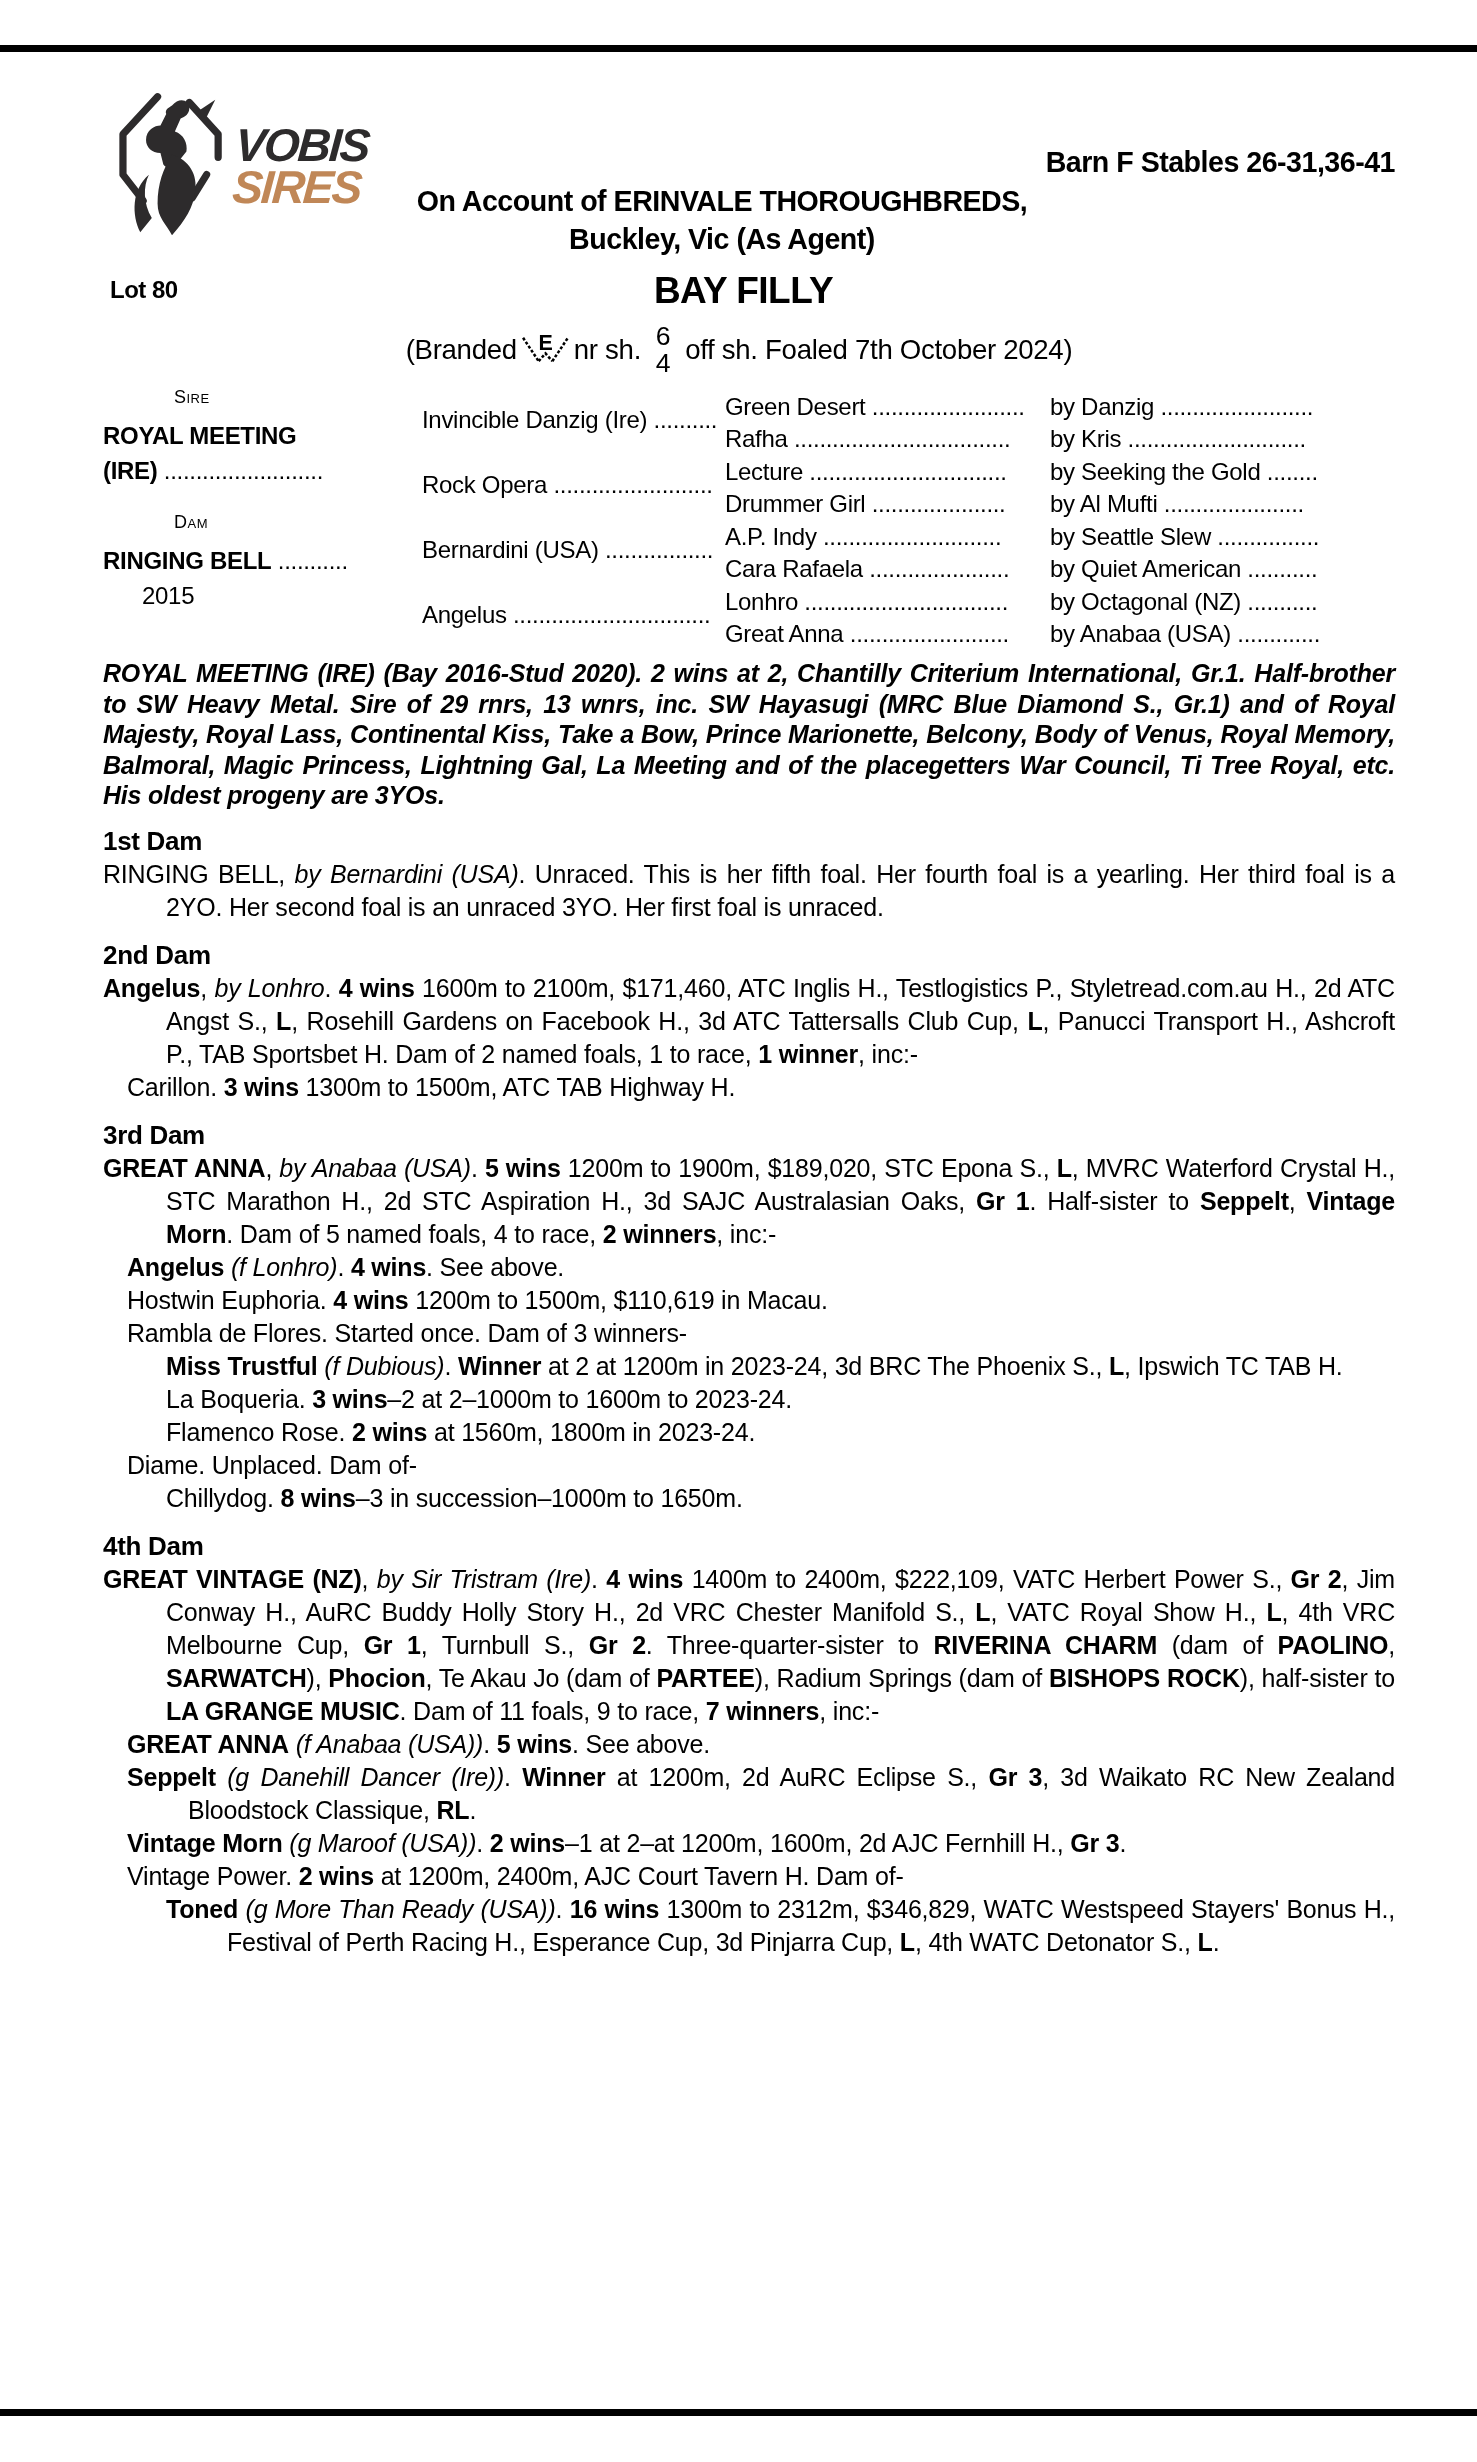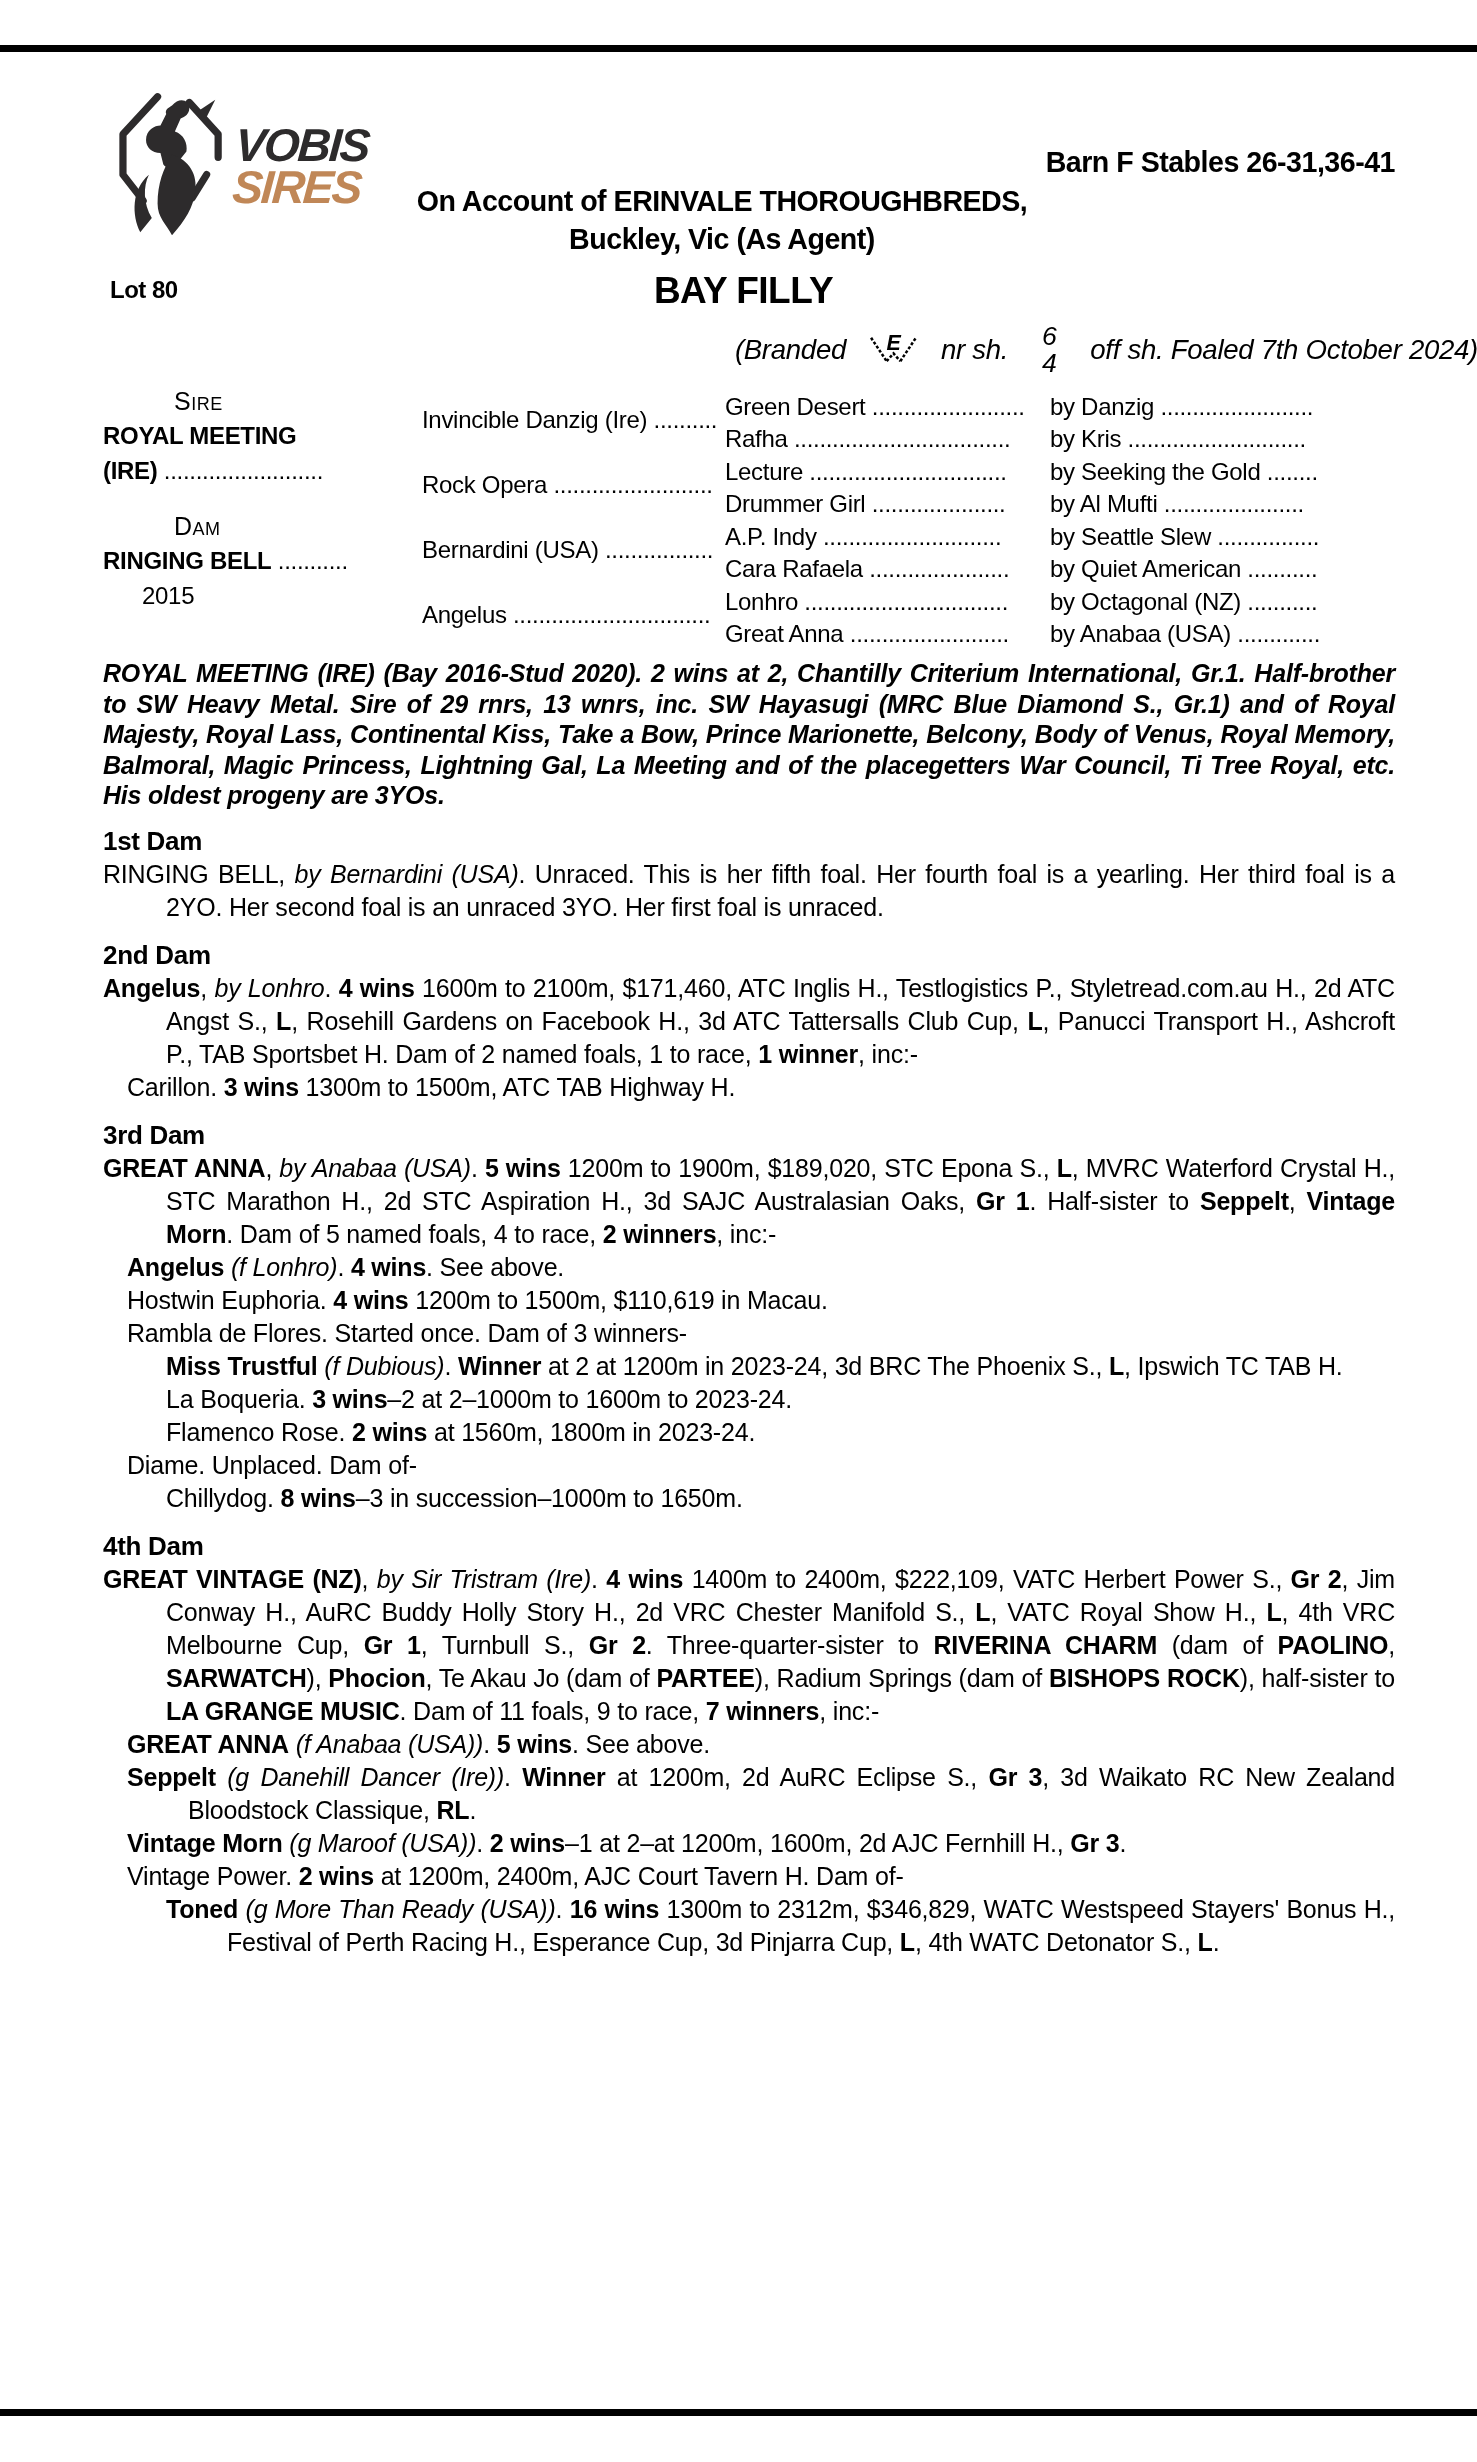--- a/index.html
+++ b/index.html
@@ -13,32 +13,32 @@
   .logo{position:absolute;left:114px;top:91px;width:256px;height:150px;display:flex;align-items:center;}
   .logo-art{width:116px;height:150px;flex:0 0 auto;}
   .logo-text{margin-left:3.9px;font-style:italic;font-weight:bold;line-height:0.92;transform:skewX(-4deg);}
   .logo-vobis{font-size:46px;color:#2d2b2c;letter-spacing:-2px;}
   .logo-sires{font-size:46px;color:#c08757;letter-spacing:-2px;}
   .barn{position:absolute;top:146px;right:83px;font-weight:bold;font-size:28.6px;letter-spacing:-0.5px;}
   .account1{position:absolute;top:185px;left:0;width:1444px;text-align:center;font-weight:bold;font-size:28.6px;letter-spacing:-0.5px;}
   .account2{position:absolute;top:223px;left:0;width:1444px;text-align:center;font-weight:bold;font-size:28.6px;letter-spacing:-0.5px;}
   .lot{position:absolute;top:276px;left:110px;font-weight:bold;font-size:24px;letter-spacing:-0.5px;}
   .title{position:absolute;top:270px;left:0;width:1487px;text-align:center;font-weight:bold;font-size:37px;letter-spacing:-0.5px;}
-  .branded{position:absolute;top:317px;left:0;width:1478px;height:65px;display:flex;justify-content:flex-end;align-items:center;gap:20px;font-size:27.6px;letter-spacing:-0.3px;font-style:italic;}
+  .branded{position:absolute;top:317px;left:0;width:1478px;height:65px;display:flex;justify-content:center;align-items:center;gap:1px;font-size:27.6px;letter-spacing:-0.3px;}
   .brand-mark{width:51px;height:39px;margin:0 2px;}
   .frac{display:inline-flex;flex-direction:column;align-items:center;line-height:26.6px;font-size:26.6px;margin:0 13.8px;}
 
   
   .ped{position:absolute;left:103px;top:387px;width:1292px;font-size:24px;letter-spacing:-0.3px;display:flex;}
   .ped div{white-space:nowrap;overflow:hidden;}
   .pcol1{width:319px;flex:0 0 auto;}
   .pcol2{width:303px;flex:0 0 auto;}
   .pcol3{width:325px;flex:0 0 auto;padding-top:5.9px;}
   .pcol4{flex:1;padding-top:5.9px;}
-  .plabel{height:35px;padding-left:71px;font-variant:small-caps;font-size:25px;letter-spacing:0.5px;}
+  .plabel{height:35px;padding-left:71px;font-variant:small-caps;font-size:18px;letter-spacing:0.5px;}
   .pn{height:35px;}
   .pbold{font-weight:bold;}
   .pyear{height:35px;padding-left:39px;}
   .pgap{height:19.7px;}
   .g2row{height:65px;display:flex;align-items:center;}
   .g3row{height:32.5px;}
 
   
   .body{position:absolute;left:103px;top:658px;width:1292px;font-size:25px;line-height:33px;letter-spacing:-0.2px;text-align:justify;}
   .sire-para{margin:0 39px 0 25.6px;font-weight:bold;font-style:italic;line-height:30.5px;text-align:justify;}

